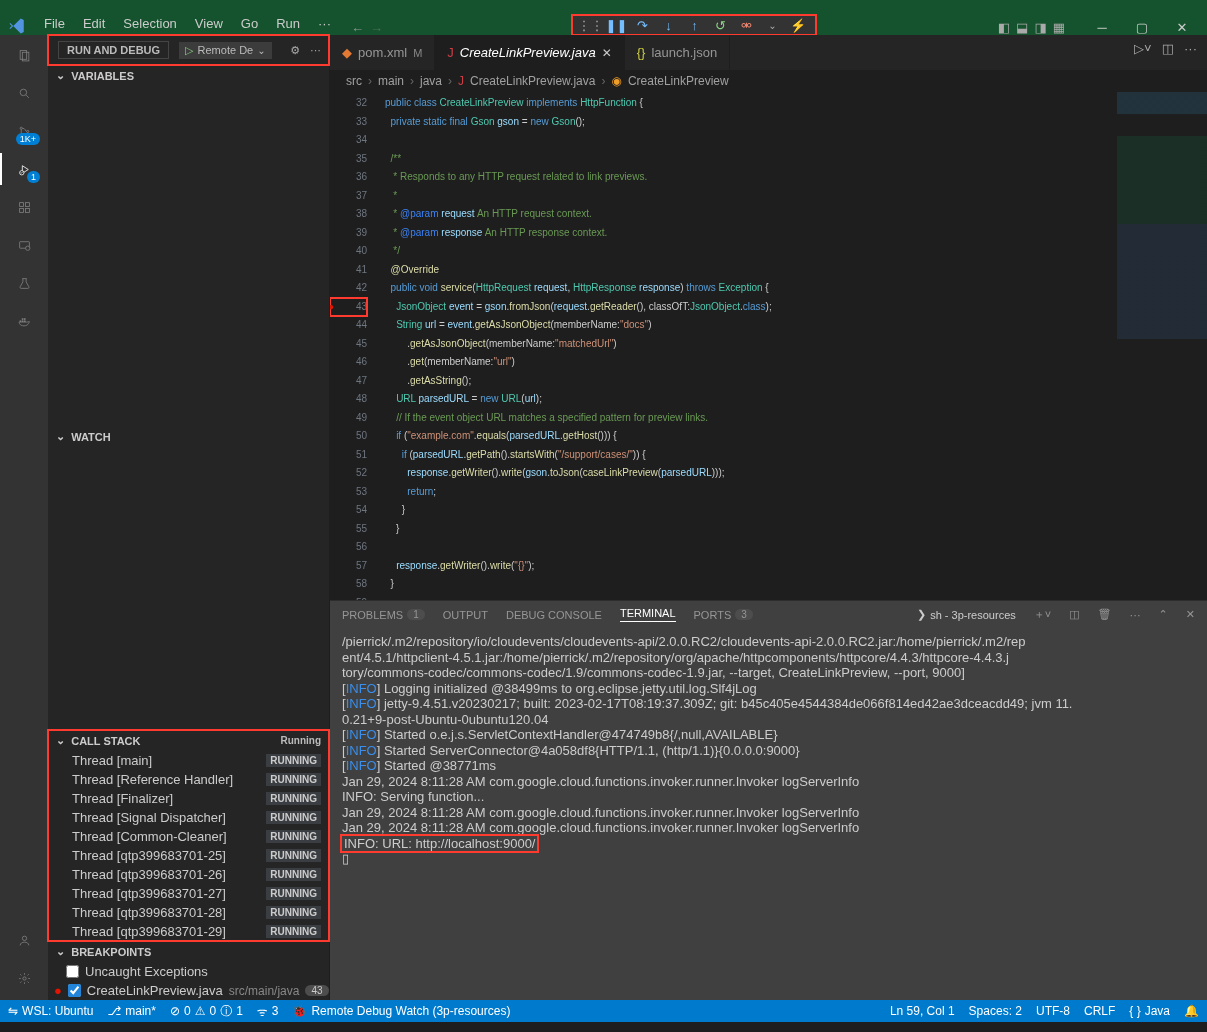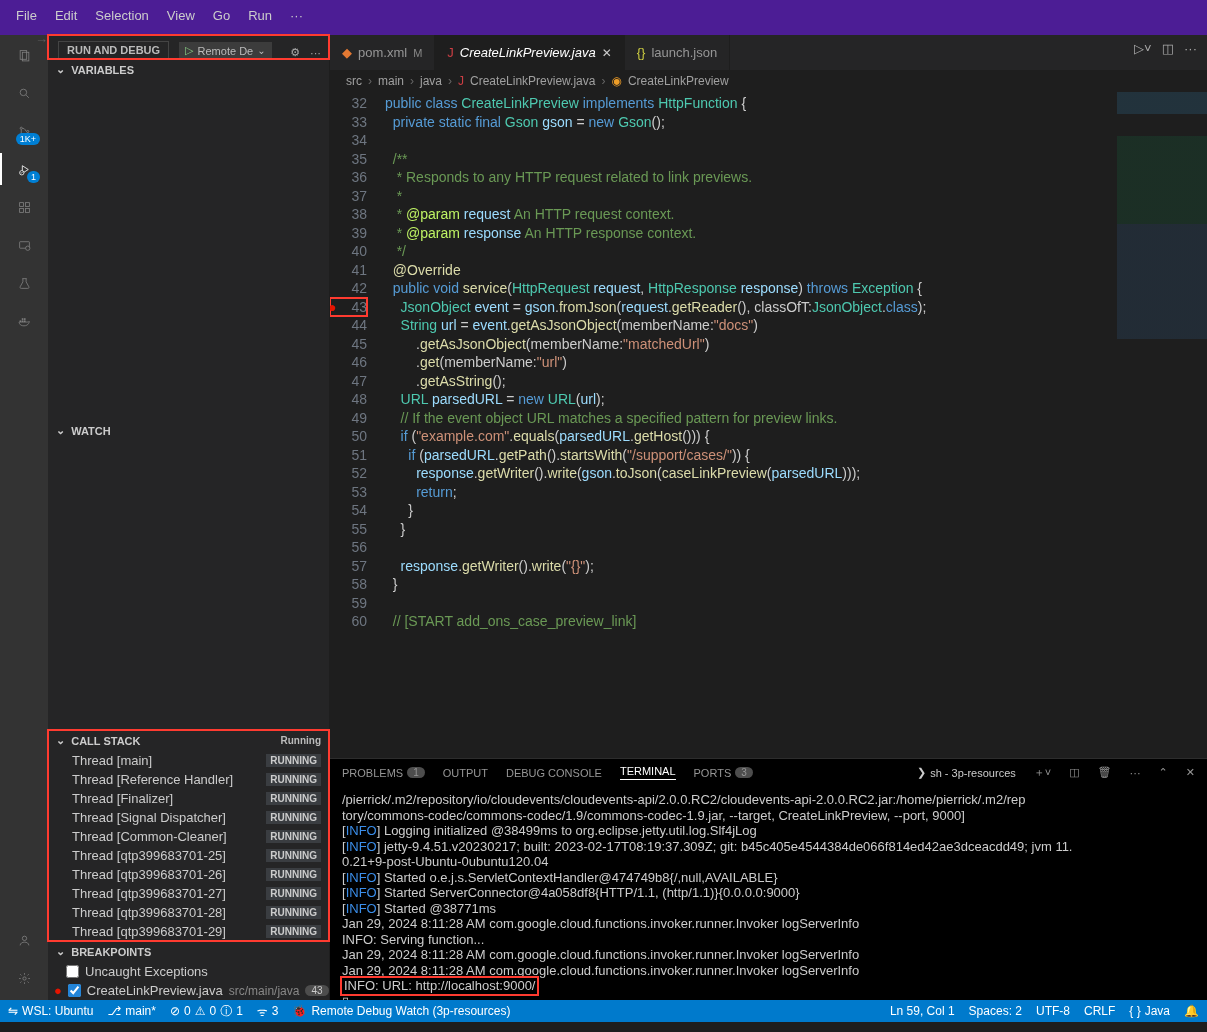--- a/index.html
+++ b/index.html
@@ -1,36 +1,36 @@
 <!DOCTYPE html>
 <html><head>
 <meta charset="utf-8">
 <style>
   * { margin:0; padding:0; box-sizing:border-box; font-family:"Segoe UI",Arial,sans-serif; }
   body { background:#1e1e1e; color:#ccc; font-size:13px; width:1207px; height:1032px; overflow:hidden; position:relative; }
-  .titlebar { height:35px; background:#4c1d95; display:flex; align-items:flex-start; padding:0 8px; gap:4px; color:#ccc;flex-direction:column; }
+  .titlebar { height:35px; background:#14532d; display:flex; align-items:flex-end; padding:0 8px; gap:4px; color:#ccc; }
   .titlebar .logo { width:18px; height:18px; margin-right:6px; fill:#5294e2 }
   .titlebar .menu { display:flex; gap:2px; }
   .titlebar .menu span { padding:4px 8px; cursor:pointer; }
   .titlebar .spacer { flex:1 }
   .titlebar .nav { display:flex; gap:6px; margin:0 8px; color:#999 }
   .highlight-red { outline:2px solid #ff3b30; outline-offset:-1px; }
   .debug-toolbar { display:flex; align-items:center; gap:10px; padding:2px 10px; background:#333 }
   .debug-toolbar .ic { width:16px; height:16px; display:flex; align-items:center; justify-content:center; color:#75beff }
   .titlebar .win-group { display:flex; gap:6px; color:#aaa }
   .titlebar .win-ctrl { display:flex; gap:6px; margin-left:16px; color:#ccc }
   .titlebar .win-ctrl span { width:34px; text-align:center }
   .main { display:flex; height:965px; }
   .activitybar { width:48px; background:#333333; display:flex; flex-direction:column; align-items:center; padding-top:8px; gap:14px; }
   .activitybar .ab-ic { width:24px; height:24px; color:#808080; position:relative; display:flex; align-items:center; justify-content:center }
   .activitybar .ab-ic.active { color:#fff; }
   .activitybar .ab-ic.active::before { content:""; position:absolute; left:-12px; top:-4px; bottom:-4px; width:2px; background:#fff }
   .badge { position:absolute; bottom:-2px; right:-4px; background:#007fd4; color:#fff; font-size:9px; border-radius:8px; padding:0 4px; line-height:12px }
   .sidebar { width:282px; background:#252526; display:flex; flex-direction:column; border-right:1px solid #1e1e1e; }
-  .sidebar-header { display:flex; align-items:flex-end; gap:10px; padding:6px 8px 0 10px; font-size:11px; color:#bbb }
+  .sidebar-header { display:flex; align-items:center; gap:10px; padding:6px 8px 6px 10px; font-size:11px; color:#bbb }
   .run-debug { display:flex; align-items:center; gap:6px; padding:2px 8px; border:1px solid #444; font-weight:600 }
   .config-select { display:flex; align-items:center; gap:4px; padding:2px 6px; background:#3c3c3c; }
   .panel-title { display:flex; align-items:center; gap:6px; padding:4px 8px; font-size:11px; font-weight:600; color:#ccc; cursor:pointer }
   .panel-title .chev { font-size:11px; color:#ccc }
   .panel-body { flex:0 0 auto }
   .watch-area { flex:1 }
   .callstack-box { outline:2px solid #ff3b30; outline-offset:-1px; }
   .cs-row { display:flex; align-items:center; padding:2px 8px 2px 24px; font-size:13px; justify-content:space-between }
   .cs-row .st { font-size:10px; background:#3a3d41; padding:1px 4px; color:#ccc; font-weight:600 }
   .bp-row { display:flex; align-items:center; gap:6px; padding:2px 8px 2px 18px; font-size:13px }
@@ -38,29 +38,29 @@
   .bp-path { color:#888; font-size:12px }
   .editor-area { flex:1; display:flex; flex-direction:column; background:#1e1e1e; position:relative }
   .tabs { display:flex; background:#252526; height:35px; align-items:stretch; }
   .tab { display:flex; align-items:center; gap:6px; padding:0 12px; color:#969696; font-size:13px; border-right:1px solid #1e1e1e; cursor:pointer }
   .tab.active { background:#1e1e1e; color:#fff }
   .tab .close { color:#ccc; font-size:12px }
   .tab-ic { font-size:13px }
   .editor-actions { position:absolute; right:10px; top:6px; display:flex; gap:10px; color:#aaa }
   .breadcrumb { display:flex; gap:6px; padding:4px 16px; font-size:12px; color:#a0a0a0; align-items:center }
   .breadcrumb .sep { color:#666 }
-  .code { flex:1; display:flex; font-family:Consolas,monospace; font-size:14px; line-height:18.5px; overflow:hidden; position:relative }
+  .code { flex:1; display:flex; font-family:Consolas,monospace; font-size:10px; line-height:18.5px; overflow:hidden; position:relative }
   .gutter { width:55px; text-align:right; color:#6e7681; padding-right:18px; padding-top:2px }
   .gutter .ln { height:18.5px; position:relative }
   .ln.bp { outline:2px solid #ff3b30; outline-offset:-1px; }
   .ln.bp::before { content:"●"; color:#e51400; position:absolute; left:-2px }
   .lines { padding-top:2px; white-space:pre }
-  .t-kw { color:#569cd6 } .t-cl { color:#4ec9b0 } .t-fn { color:#dcdcaa } .t-st { color:#ce9178 } .t-cm { color:#6a9955 } .t-doc { color:#bef264 } .t-pa { color:#9cdcfe } .t-an { color:#dcdcaa }
+  .t-kw { color:#569cd6 } .t-cl { color:#4ec9b0 } .t-fn { color:#dcdcaa } .t-st { color:#ce9178 } .t-cm { color:#6a9955 } .t-doc { color:#3b82f6 } .t-pa { color:#9cdcfe } .t-an { color:#dcdcaa }
   .minimap { position:absolute; right:0; top:0; width:90px; height:550px; background:linear-gradient(#254050 0 4%,#1e1e1e 4% 8%,#1a3a2a 8% 24%,#253545 24% 45%,#1e1e1e 45% 100%); opacity:.6 }
-  .panel { height:242px; border-top:1px solid #2d2d2d; background:#000000; display:flex; flex-direction:column }
+  .panel { height:400px; border-top:1px solid #2d2d2d; background:#404040; display:flex; flex-direction:column }
   .panel-tabs { display:flex; gap:18px; padding:6px 12px; font-size:11px; color:#969696; align-items:center }
   .panel-tabs .pt { cursor:pointer; display:flex; align-items:center; gap:4px }
   .panel-tabs .pt.active { color:#fff; border-bottom:1px solid #fff; padding-bottom:2px }
   .panel-tabs .cnt { background:#4d4d4d; border-radius:8px; padding:0 6px; font-size:10px }
   .panel-tabs .spacer { flex:1 }
   .panel-tabs .term-sel { display:flex; align-items:center; gap:4px; color:#ccc; cursor:pointer }
   .terminal { flex:1; padding:6px 12px; font-family:Consolas,monospace; font-size:13px; line-height:15.5px; color:#ccc; overflow:hidden }
   .terminal .info { color:#3b8eea }
   .terminal .url-box { outline:2px solid #ff3b30; display:inline-block; padding:0 2px }
   .statusbar { height:22px; background:#007acc; display:flex; align-items:center; color:#fff; font-size:12px; padding:0 8px; gap:14px }
@@ -373,20 +373,21 @@
           </span>
         <span>＋˅</span>
         <span>◫</span>
         <span>🗑</span>
         <span>···</span>
         <span>⌃</span>
         <span>✕</span>
       </div>
       <div class="terminal" id="term">
           <div>/pierrick/.m2/repository/io/cloudevents/cloudevents-api/2.0.0.RC2/cloudevents-api-2.0.0.RC2.jar:/home/pierrick/.m2/rep</div>
+          <div>ent/4.5.1/httpclient-4.5.1.jar:/home/pierrick/.m2/repository/org/apache/httpcomponents/httpcore/4.4.3/httpcore-4.4.3.j</div>
           <div>tory/commons-codec/commons-codec/1.9/commons-codec-1.9.jar, --target, CreateLinkPreview, --port, 9000]</div>
           <div>[<span class="info">INFO</span>] Logging initialized @38499ms to org.eclipse.jetty.util.log.Slf4jLog</div>
           <div>[<span class="info">INFO</span>] jetty-9.4.51.v20230217; built: 2023-02-17T08:19:37.309Z; git: b45c405e4544384de066f814ed42ae3dceacdd49; jvm 11.</div>
           <div>0.21+9-post-Ubuntu-0ubuntu120.04</div>
           <div>[<span class="info">INFO</span>] Started o.e.j.s.ServletContextHandler@474749b8{/,null,AVAILABLE}</div>
           <div>[<span class="info">INFO</span>] Started ServerConnector@4a058df8{HTTP/1.1, (http/1.1)}{0.0.0.0:9000}</div>
           <div>[<span class="info">INFO</span>] Started @38771ms</div>
           <div>Jan 29, 2024 8:11:28 AM com.google.cloud.functions.invoker.runner.Invoker logServerInfo</div>
           <div>INFO: Serving function...</div>
           <div>Jan 29, 2024 8:11:28 AM com.google.cloud.functions.invoker.runner.Invoker logServerInfo</div>

